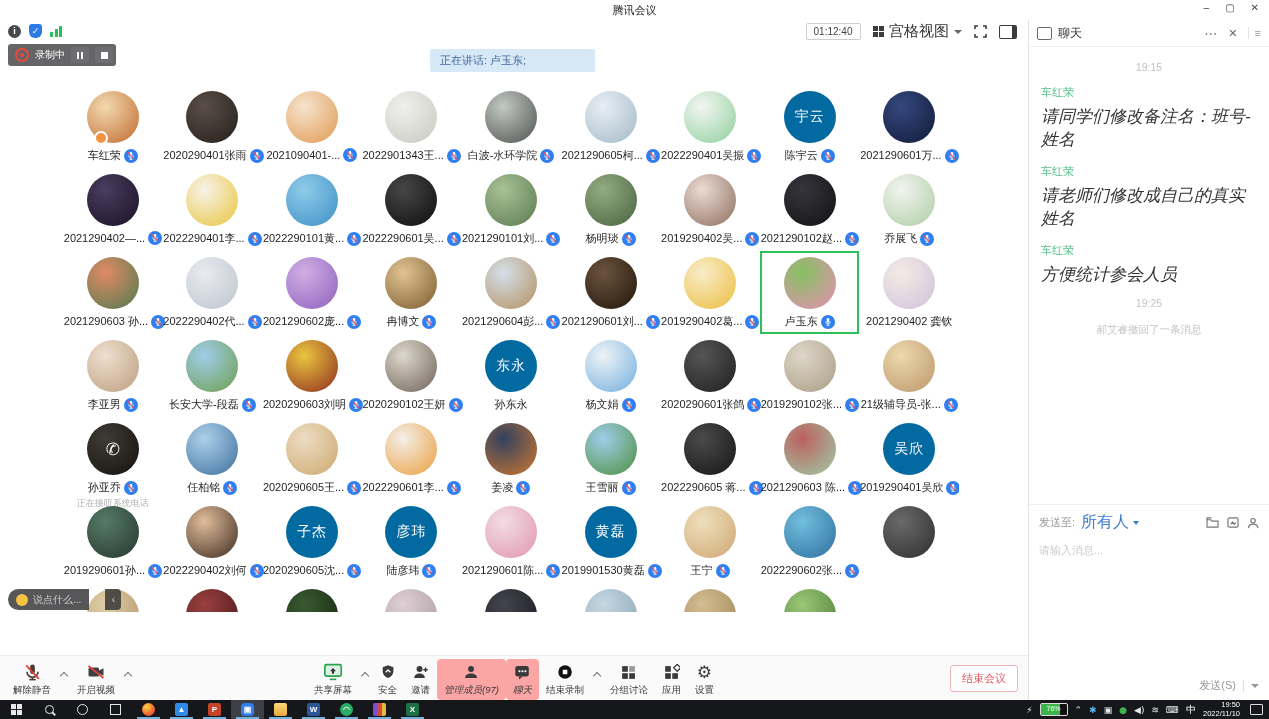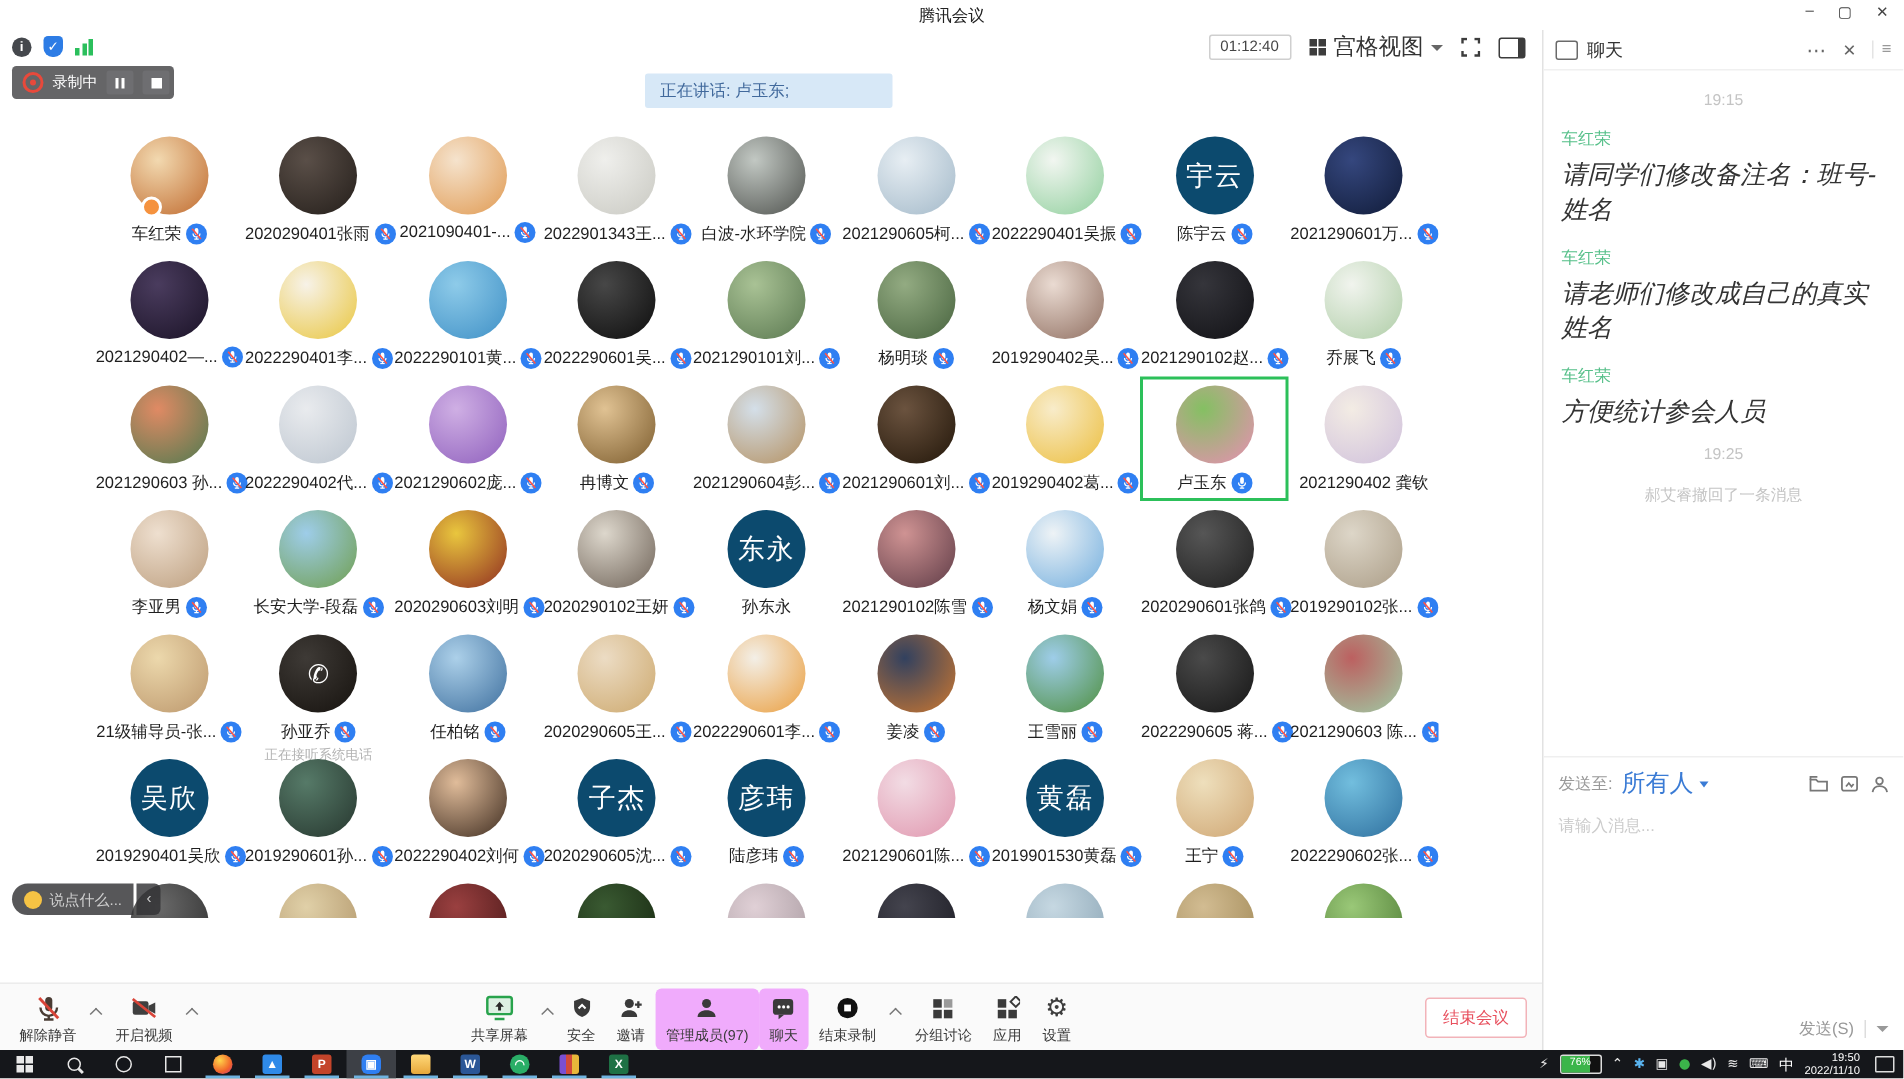--- a/index.html
+++ b/index.html
@@ -44,45 +44,45 @@
   .fsico svg,.panelico{display:block;}
   .panelico{width:12px;height:12px;border:1.5px solid #3c3c3c;border-right-width:5px;border-radius:2px;}
   
   #grid{position:absolute;left:63px;top:85px;width:896px;height:527px;display:grid;
         grid-template-columns:repeat(9,1fr);grid-auto-rows:83px;overflow:hidden;}
   .tile{position:relative;display:flex;flex-direction:column;align-items:center;padding-top:6px;
         box-sizing:border-box;}
   .tile.active{outline:2px solid #2cc05a;outline-offset:-2px;}
   .avatar{width:52px;height:52px;border-radius:50%;flex:none;position:relative;display:flex;
           align-items:center;justify-content:center;}
-  .avatar.blue{background:#0c4a6e;color:#fff;font-size:18px;letter-spacing:1px;}
+  .avatar.blue{background:#0369a1;color:#fff;font-size:14px;letter-spacing:1px;}
   .phoneglyph{color:#fff;font-size:17px;}
   .hostdot{position:absolute;bottom:-2px;left:7px;width:10px;height:10px;background:#f5923e;
            border-radius:50%;border:2px solid #fff;}
   .namerow{margin-top:5px;display:flex;align-items:center;gap:3px;max-width:98px;}
   .pname{font-size:11px;color:#1f1f1f;white-space:nowrap;}
   .micbadge{width:14px;height:14px;border-radius:50%;background:#2f7ff2;flex:none;display:flex;
             align-items:center;justify-content:center;}
   .micbadge svg{width:10px;height:10px;}
   .psub{font-size:9px;color:#b3b3b3;margin-top:2px;white-space:nowrap;}
   
-  .quickbar{position:absolute;top:589px;left:8px;display:flex;align-items:center;gap:2px;}
+  .quickbar{position:absolute;top:589px;left:8px;display:flex;align-items:center;gap:16px;}
   .qleft{height:21px;background:rgba(50,50,52,.82);border-radius:11px 0 0 11px;display:flex;
          align-items:center;gap:5px;padding:0 8px;}
   .qsmiley{width:12px;height:12px;border-radius:50%;background:#f6c344;}
   .qtext{color:#cfcfcf;font-size:10px;}
   .qarrow{height:21px;width:16px;background:rgba(50,50,52,.82);border-radius:0 4px 4px 0;color:#ccc;
           font-size:10px;display:flex;align-items:center;justify-content:center;}
   
   .toolbar{position:absolute;left:0;top:655px;width:1028px;height:45px;background:#fafafa;
            border-top:1px solid #ececec;box-sizing:border-box;}
   .tgleft{position:absolute;left:6px;top:3px;display:flex;}
   .tgcenter{position:absolute;left:50%;transform:translateX(-50%);top:3px;display:flex;align-items:flex-start;}
   .tbtn{display:flex;flex-direction:column;align-items:center;padding:3px 7px;border-radius:4px;}
-  .tbtn.hl{background:#f0abfc;}
+  .tbtn.hl{background:#fca5a5;font-style:italic;}
   .ticon{height:20px;display:flex;align-items:center;justify-content:center;}
   .tlabel{font-size:9.5px;color:#3a3a3a;margin-top:2px;white-space:nowrap;}
   .chev{width:12px;height:20px;margin-top:5px;display:flex;align-items:center;justify-content:center;}
   .chev i{width:5px;height:5px;border-left:1.5px solid #777;border-top:1.5px solid #777;
           transform:rotate(45deg);display:block;margin-top:3px;}
   .gearchar{font-size:17px;color:#3d3d3d;font-family:"DejaVu Sans",sans-serif;}
   .endbtn{position:absolute;right:10px;top:9px;background:#fff;border:1px solid #f2b3b9;
           color:#e8505e;font-size:11px;padding:5px 11px;border-radius:3px;
           font-family:"Liberation Sans",sans-serif;}
   
@@ -656,35 +656,20 @@
         </span>
       </div>
     </div>
     <div class="tile">
       <div class="avatar blue">东永</div>
       <div class="namerow">
         <span class="pname">孙东永</span>
       </div>
     </div>
     <div class="tile">
-      <div class="avatar" style="background: radial-gradient(circle at 35% 30%, rgb(207, 147, 147), rgb(94, 59, 70));"></div>
-      <div class="namerow">
-        <span class="pname">2021290102陈雪</span>
-        <span class="micbadge">
-          <svg viewBox="0 0 24 24">
-            <rect x="9" y="2.5" width="6" height="11" rx="3" fill="#fff"></rect>
-            <path d="M6.5 11a5.5 5.5 0 0 0 11 0" stroke="#fff" stroke-width="2" fill="none"></path>
-            <line x1="12" y1="17" x2="12" y2="20" stroke="#fff" stroke-width="2"></line>
-            <line x1="8.5" y1="20" x2="15.5" y2="20" stroke="#fff" stroke-width="2"></line>
-            <line x1="5" y1="3.5" x2="19" y2="20" stroke="#ff5346" stroke-width="2.6"></line>
-          </svg>
-        </span>
-      </div>
-    </div>
-    <div class="tile">
       <div class="avatar" style="background: radial-gradient(circle at 35% 30%, rgb(238, 243, 246), rgb(114, 174, 222));"></div>
       <div class="namerow">
         <span class="pname">杨文娟</span>
         <span class="micbadge">
           <svg viewBox="0 0 24 24">
             <rect x="9" y="2.5" width="6" height="11" rx="3" fill="#fff"></rect>
             <path d="M6.5 11a5.5 5.5 0 0 0 11 0" stroke="#fff" stroke-width="2" fill="none"></path>
             <line x1="12" y1="17" x2="12" y2="20" stroke="#fff" stroke-width="2"></line>
             <line x1="8.5" y1="20" x2="15.5" y2="20" stroke="#fff" stroke-width="2"></line>
             <line x1="5" y1="3.5" x2="19" y2="20" stroke="#ff5346" stroke-width="2.6"></line>

